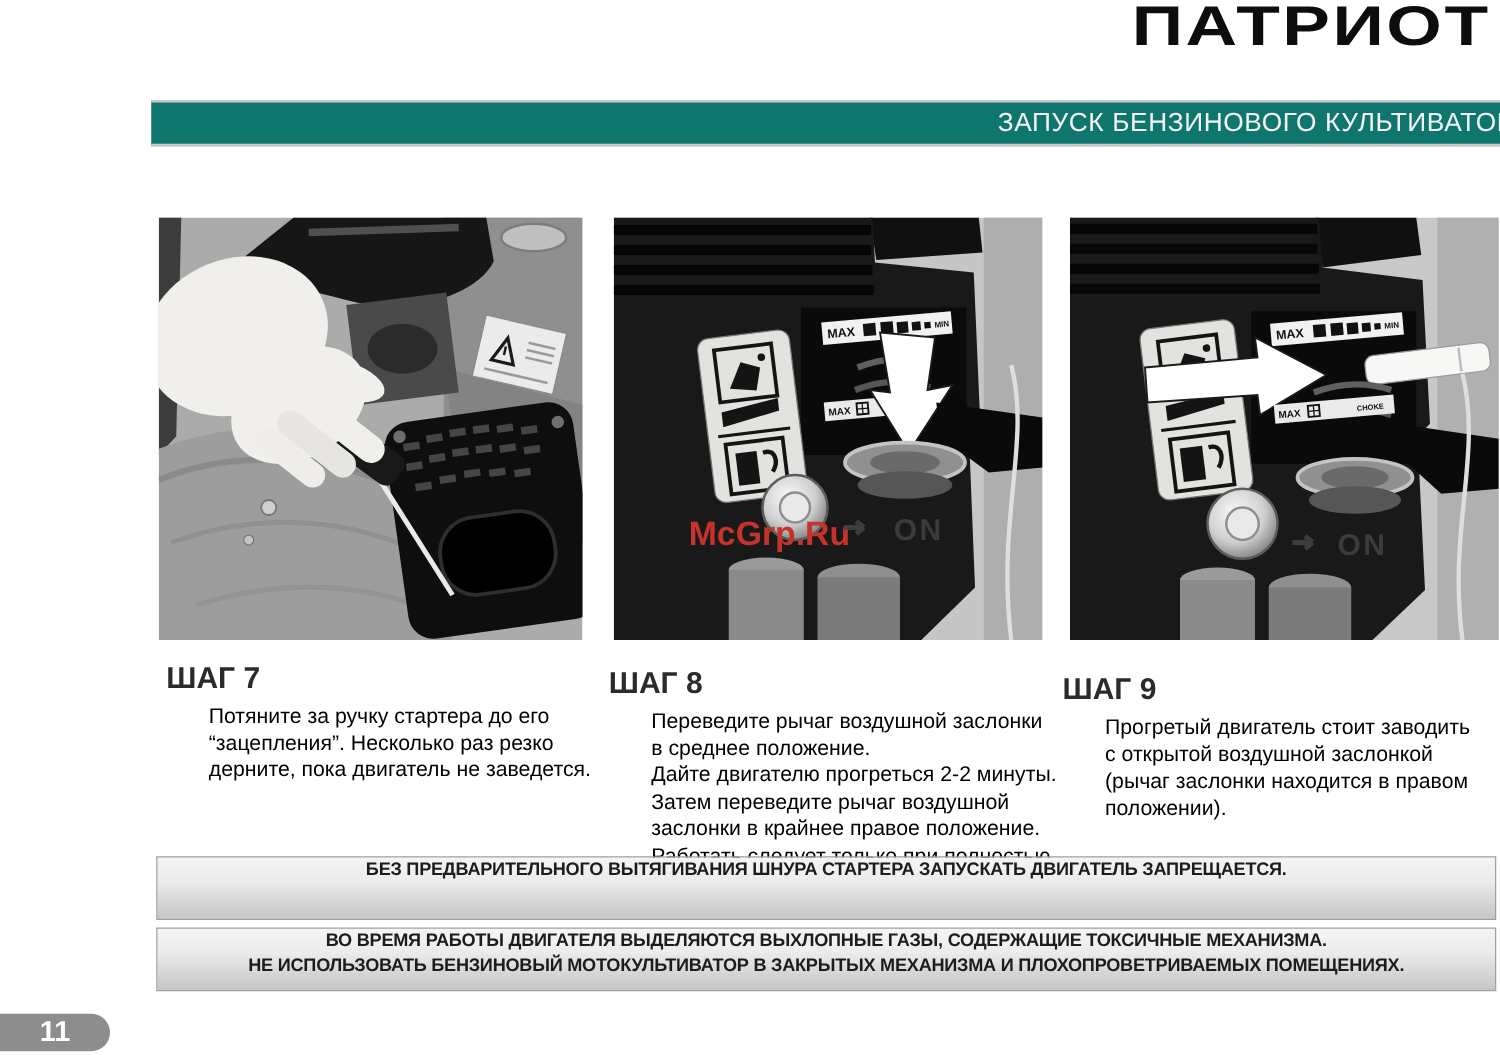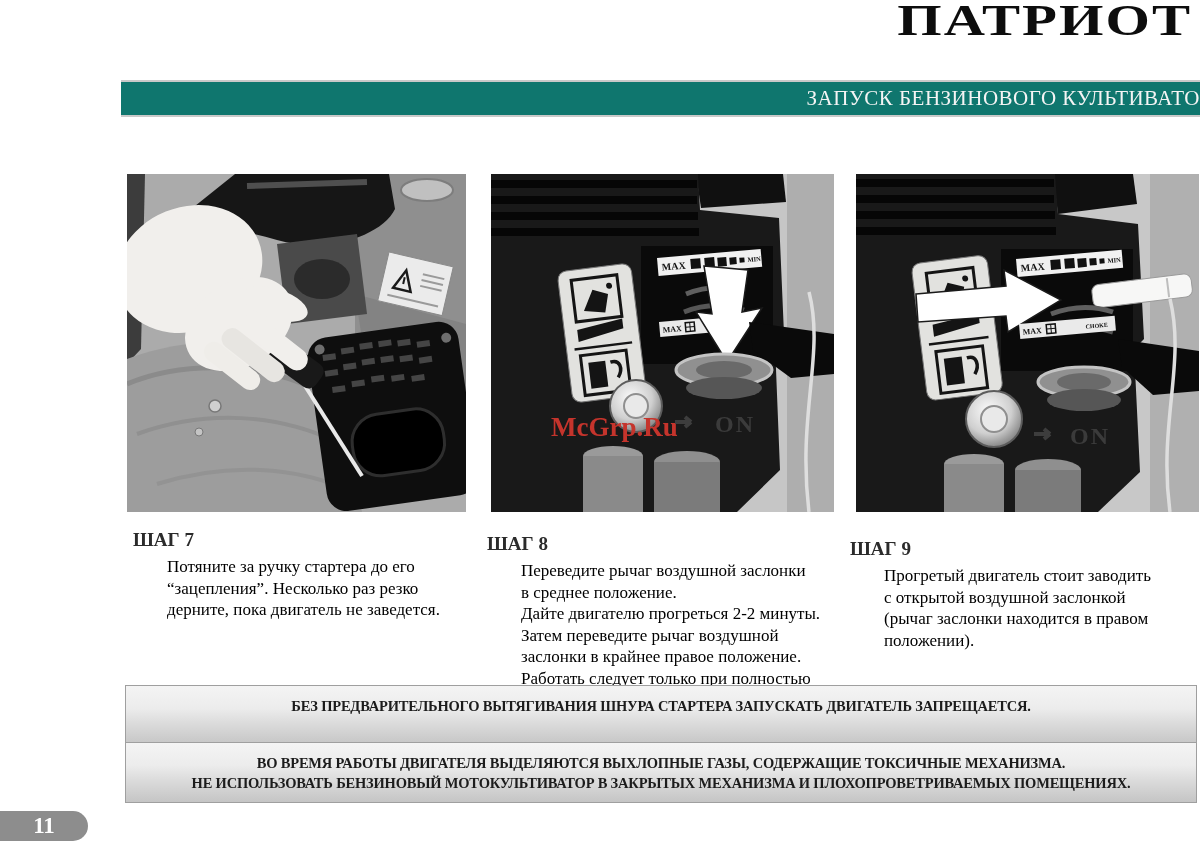--- a/index.html
+++ b/index.html
@@ -1,17 +1,17 @@
 <!DOCTYPE html>
 <html><head>
 <meta charset="utf-8">
 <style>
   html,body{margin:0;padding:0;background:#ffffff;}
   .page{position:relative;width:1200px;height:844px;background:#fff;overflow:hidden;
-        font-family:Liberation Serif, serif;}
+        font-family:Liberation Sans, sans-serif;}
 
   
   .logo{position:absolute;top:-6px;right:8px;font-size:56px;font-weight:bold;color:#0d0d0d;
         letter-spacing:2px;transform:scale(1.02,0.80);transform-origin:top right;white-space:nowrap;}
 
   
   .header-bar{position:absolute;left:121px;top:80px;width:1118px;height:33px;background:#0f766e;
         border-top:2px solid #c9c9c9;border-bottom:2px solid #c9c9c9;}
   .header-bar .title{position:absolute;right:14px;top:0;line-height:33px;color:#f4f4f4;
         font-size:21px;letter-spacing:0.5px;white-space:nowrap;}
@@ -21,27 +21,27 @@
   .photo svg{display:block;width:100%;height:100%;}
   #photo1{left:127px;width:339px;}
   #photo2{left:491px;width:343px;}
   #photo3{left:856px;width:343px;}
 
   
   .step{position:absolute;width:362px;}
   #step1{left:133px;top:529px;}
   #step2{left:487px;top:533px;}
   #step3{left:850px;top:538px;}
-  .step h3{margin:0 0 5px 0;font-size:19px;font-weight:bold;color:#2b2b2b;}
+  .step h3{margin:0 0 5px 0;font-size:24px;font-weight:bold;color:#2b2b2b;}
   .step .body{font-size:17px;line-height:21.5px;color:#000000;white-space:pre-line;margin-left:34px;}
 
   
   .warning{position:absolute;left:125px;width:1070px;height:49px;border:1px solid #9f9f9f;
         background:linear-gradient(180deg,#f4f4f4 0%,#ececec 38%,#dcdcdc 62%,#c5c5c5 100%);
-        text-align:center;padding-top:10px;}
+        text-align:center;padding-top:0;}
   #warning1{top:685px;}
   #warning2{top:742px;}
   .warning .wline{font-size:14.5px;font-weight:bold;color:#1c1c1c;line-height:20px;letter-spacing:-0.2px;}
 
   
   .page-badge{position:absolute;left:0;top:811px;width:88px;height:30px;background:#8d8d8d;
         border-radius:0 15px 15px 0;color:#fff;font-size:23px;font-weight:bold;
         text-align:center;line-height:29px;padding-left:0;box-sizing:border-box;}
 </style>
 </head>

